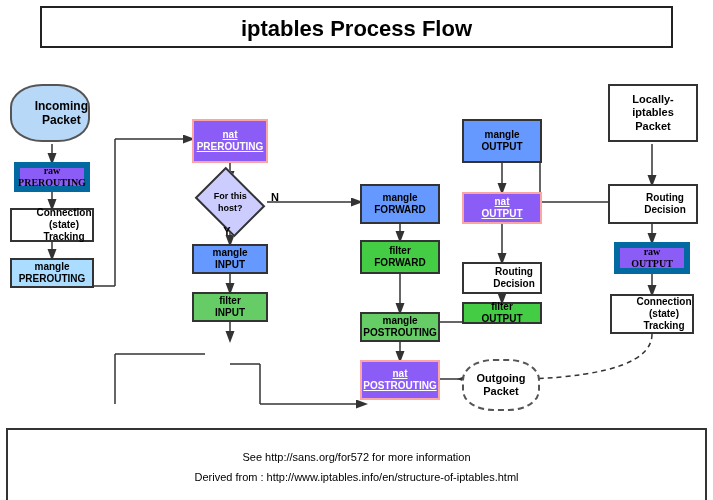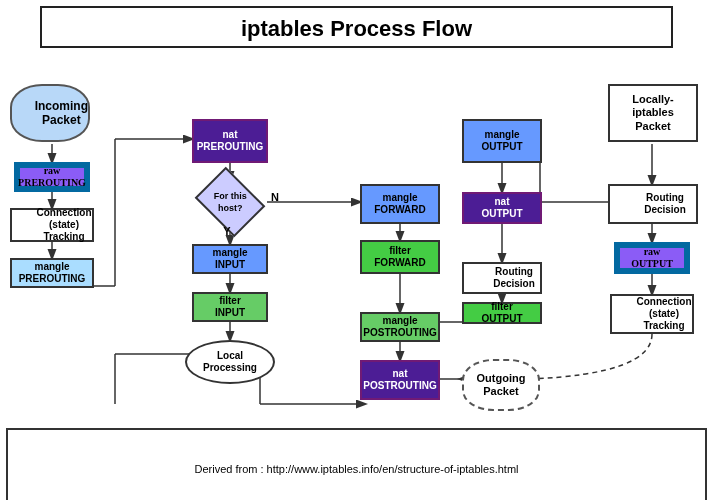--- a/index.html
+++ b/index.html
@@ -52,23 +52,24 @@
     .node-rect-pink {
       background: #8b5cf6;
       border: 6px solid #0369a1;
       font-family: Liberation Serif, serif;
     }
     .node-rect-lightblue {
       background: #aaddff;
       border: 2px solid #333;
     }
     .node-rect-purple {
-      background: #4c1d95;
+      background: #8b5cf6;
       color: #fff;
-      border: 2px solid #701a75;
+      border: 2px solid #fca5a5;
+      text-decoration: underline;
     }
     .node-rect-blue {
       background: #6699ff;
       border: 2px solid #333;
     }
     .node-rect-green {
       background: #66cc66;
       border: 2px solid #333;
     }
     .node-rect-white {
@@ -236,24 +237,20 @@
     <div class="node node-rect-blue" style="left:192px; top:190px; width:76px; height:30px; font-size:10px;">
       <span style="white-space:pre-line;">mangle
 INPUT</span>
     </div>
 
     <div class="node node-rect-green" style="left:192px; top:238px; width:76px; height:30px; font-size:10px;">
       <span style="white-space:pre-line;">filter
 INPUT</span>
     </div>
 
-    <div class="node node-oval" style="left:185px; top:286px; width:90px; height:44px; font-size:10px;">
-      <span style="white-space:pre-line;">Local
-Processing</span>
-    </div>
 
     <div class="node node-rect-blue" style="left:360px; top:130px; width:80px; height:40px; font-size:10px;">
       <span style="white-space:pre-line;">mangle
 FORWARD</span>
     </div>
 
     <div class="node node-rect-green" style="left:360px; top:186px; width:80px; height:34px; font-size:10px; background:#44cc44;">
       <span style="white-space:pre-line;">filter
 FORWARD</span>
     </div>
@@ -311,15 +308,16 @@
 
     <div class="node node-rect-white" style="left:610px; top:240px; width:84px; height:40px; font-size:10px;">
       <span style="white-space:pre-line;">Connection
 (state)
 Tracking</span>
     </div>
 
   </div>
 
   <div class="footer">
+    <div>See http://sans.org/for572 for more information</div>
     <div style="margin-top:4px;">Derived from : http://www.iptables.info/en/structure-of-iptables.html</div>
   </div>
 </div>
 
 </body></html>

